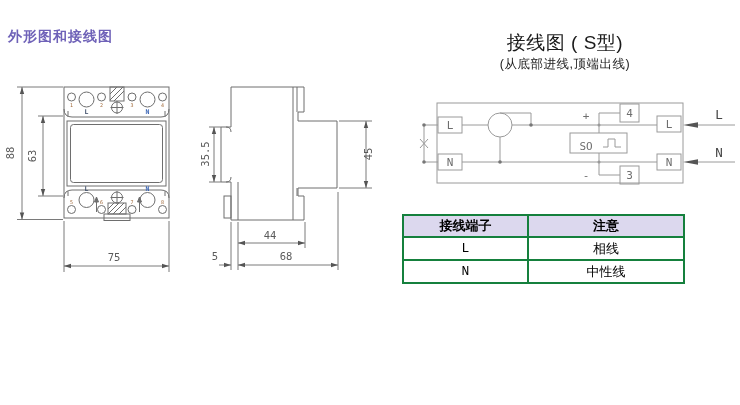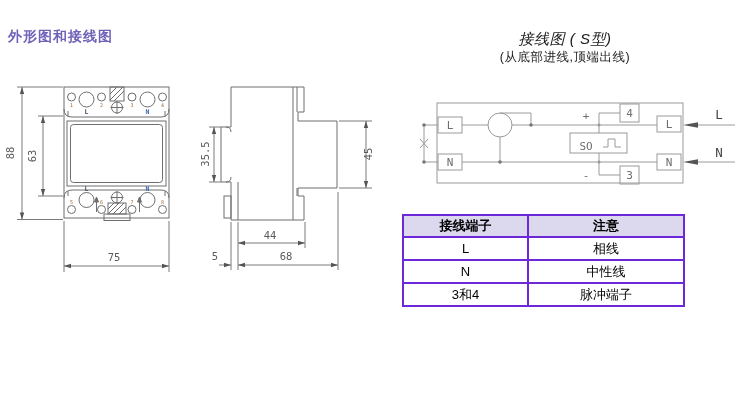--- a/index.html
+++ b/index.html
@@ -1,32 +1,32 @@
 <!DOCTYPE html>
 <html><head>
 <meta charset="utf-8">
 <style>
   html,body{margin:0;padding:0;background:#fff;}
   #stage{position:relative;width:740px;height:352px;background:#ffffff;overflow:hidden;
          font-family:"Liberation Sans",sans-serif;}
   .page-title{position:absolute;left:8px;top:28px;font-size:14px;font-weight:bold;color:#6f62b8;letter-spacing:1px;}
   .wiring-head{position:absolute;left:425px;top:30px;width:280px;text-align:center;color:#1a1a1a;}
-  .wiring-head .t1{font-size:15px;letter-spacing:0.5px;font-style:italic;}
+  .wiring-head .t1{font-size:19px;letter-spacing:0.5px;}
   .wiring-head .t2{font-size:12.5px;letter-spacing:0.5px;}
   svg{position:absolute;}
   svg text{font-family:"DejaVu Sans Mono","Liberation Sans",monospace;}
   .dimtxt{fill:#5a5a5a;font-size:10.5px;}
   .tinytxt{fill:#a06838;font-size:5px;}
   .lbl-l{fill:#3a4a66;font-size:6.5px;font-weight:bold;}
   .lbl-n{fill:#3b66b5;font-size:6.5px;font-weight:bold;}
   .wiretxt{fill:#6e6e6e;font-size:11px;}
   .wireout{fill:#444;font-size:12.5px;}
   table.term{position:absolute;left:402px;top:214px;border-collapse:collapse;table-layout:fixed;
              font-size:13px;color:#000;}
-  table.term th,table.term td{border:2px solid #6d28d9;text-align:center;padding:0;height:21px;}
+  table.term th,table.term td{border:2px solid #15803d;text-align:center;padding:0;height:21px;font-family:Liberation Mono, monospace;}
   table.term th{background:#dcd8ee;font-weight:bold;height:20px;}
   .c1{width:125px;} .c2{width:156px;}
 </style>
 </head>
 <body>
 
 <div id="stage">
 
   <div class="page-title">外形图和接线图</div>
 
@@ -205,20 +205,16 @@
     </thead>
     <tbody>
       <tr>
         <td>L</td>
         <td>相线</td>
       </tr>
       <tr>
         <td>N</td>
         <td>中性线</td>
       </tr>
-      <tr>
-        <td>3和4</td>
-        <td>脉冲端子</td>
-      </tr>
     </tbody>
   </table>
 
 </div>
 
 </body></html>

